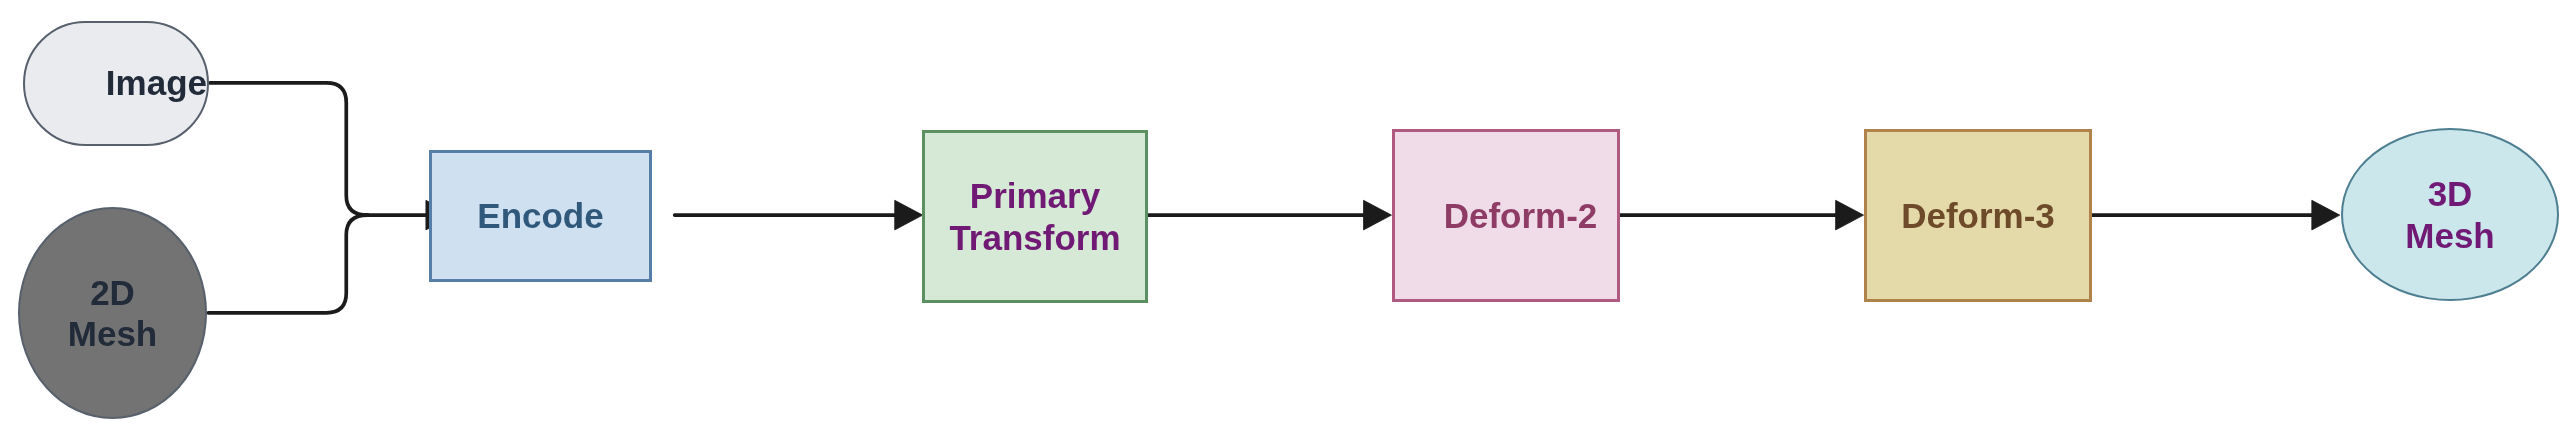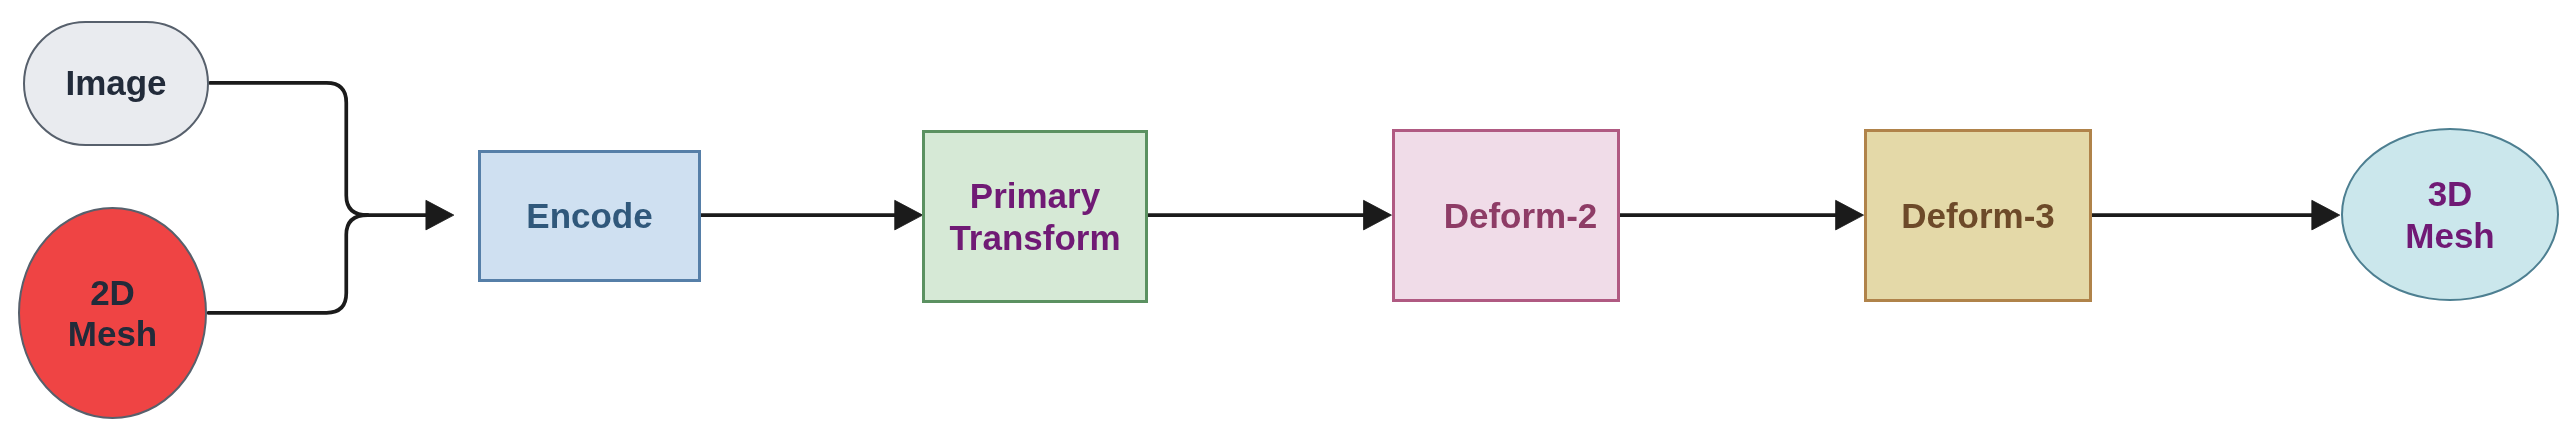--- a/index.html
+++ b/index.html
@@ -49,23 +49,23 @@
   .node .label span { display: block; }
   .shape-stadium {
     border-radius: 66px;
     border-width: 2.5px;
   }
   .shape-circle, .shape-ellipse {
     border-radius: 50%;
     border-width: 2.5px;
   }
   
-  #node-image            { left: 23px;   top: 20.5px;  width: 186px; height: 125px; }
+  #node-image            { left: 23px;   top: 20.5px;  width: 186px; height: 125px; justify-content: flex-end; }
   #node-primitive-mesh   { left: 18px;   top: 207px; width: 189px; height: 212px; }
-  #node-encode           { left: 478px;  top: 150px; width: 223px; height: 132px; }
+  #node-encode           { left: 429px;  top: 150px; width: 223px; height: 132px; }
   #node-primary-transform{ left: 922px; top: 130px; width: 226px; height: 173px; }
   #node-deform-2         { left: 1392px; top: 129px; width: 228px; height: 173px; }
   #node-deform-3         { left: 1864px; top: 129px; width: 228px; height: 173px; }
   #node-3d-mesh          { left: 2341px; top: 128px; width: 218px; height: 173px; }
 </style>
 </head>
 <body>
 
 <div id="diagram-canvas">
 
@@ -90,21 +90,21 @@
 
       <path fill="none" d="M 2545 262 H 2816"></path>
       <polygon points="2848,262 2814,244 2814,280"></polygon>
     </g>
   </svg>
 
   <div id="node-image" class="node shape-stadium" style="background-color: rgb(233, 235, 239); border-color: rgb(87, 96, 108); color: rgb(34, 43, 58);">
     <span class="label">Image</span>
   </div>
 
-  <div id="node-primitive-mesh" class="node shape-circle" style="background-color: #ef4444; border-color: rgb(87, 96, 108); color: rgb(34, 43, 58);">
+  <div id="node-primitive-mesh" class="node shape-circle" style="background-color: #737373; border-color: rgb(87, 96, 108); color: rgb(34, 43, 58);">
     <span class="label">
       <span>2D</span>
       <span>Mesh</span>
     </span>
   </div>
 
   <div id="node-encode" class="node shape-rect" style="background-color: rgb(207, 224, 241); border-color: rgb(86, 127, 168); color: rgb(48, 88, 123);">
     <span class="label">Encode</span>
   </div>
 

